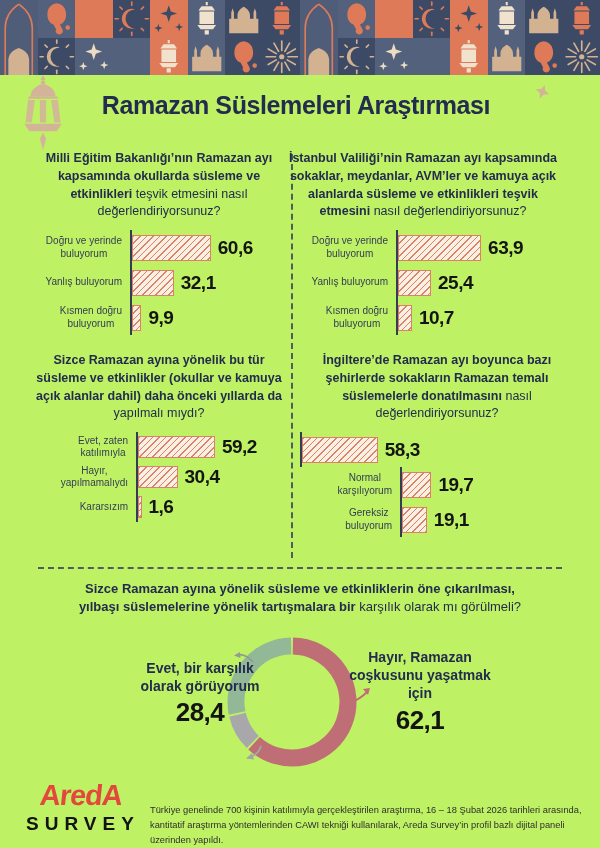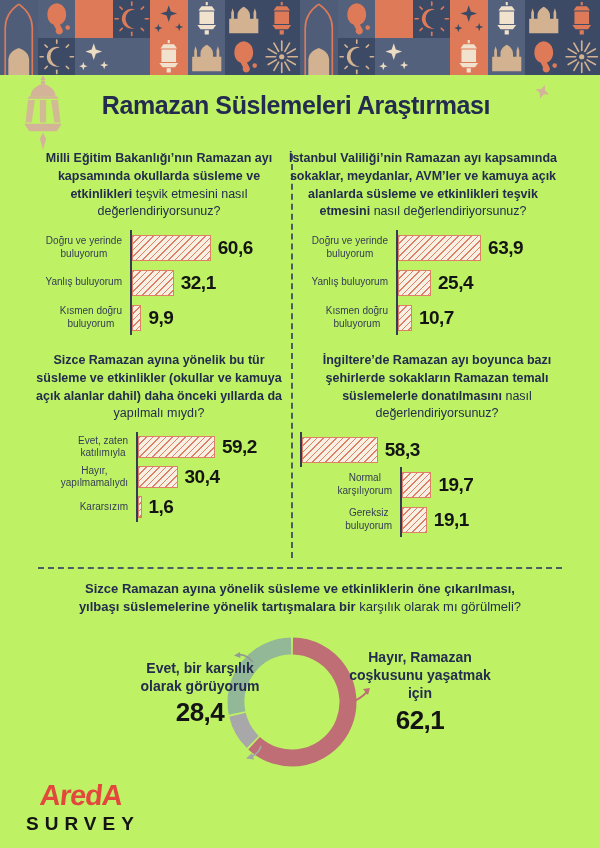--- a/index.html
+++ b/index.html
@@ -473,14 +473,15 @@
   </svg>
   <svg class="d-arrow ar-kismen" width="20" height="18" viewBox="0 0 20 18">
     <path d="M18 2 Q16 10 7 13" fill="none" stroke="#a5a5a5" stroke-width="1.8"></path>
     <path d="M9 9 L3 14.5 L11 15.5 Z" fill="#a5a5a5"></path>
   </svg>
 
   <div class="footer-logo">
     <div class="logo-top">AredA</div>
     <div class="logo-bottom">SURVEY</div>
   </div>
+  <p class="footer-note">Türkiye genelinde 700 kişinin katılımıyla gerçekleştirilen araştırma, 16 – 18 Şubat 2026 tarihleri arasında, kantitatif araştırma yöntemlerinden CAWI tekniği kullanılarak, Areda Survey’in profil bazlı dijital paneli üzerinden yapıldı.</p>
 
 </div>
 
 </body></html>

